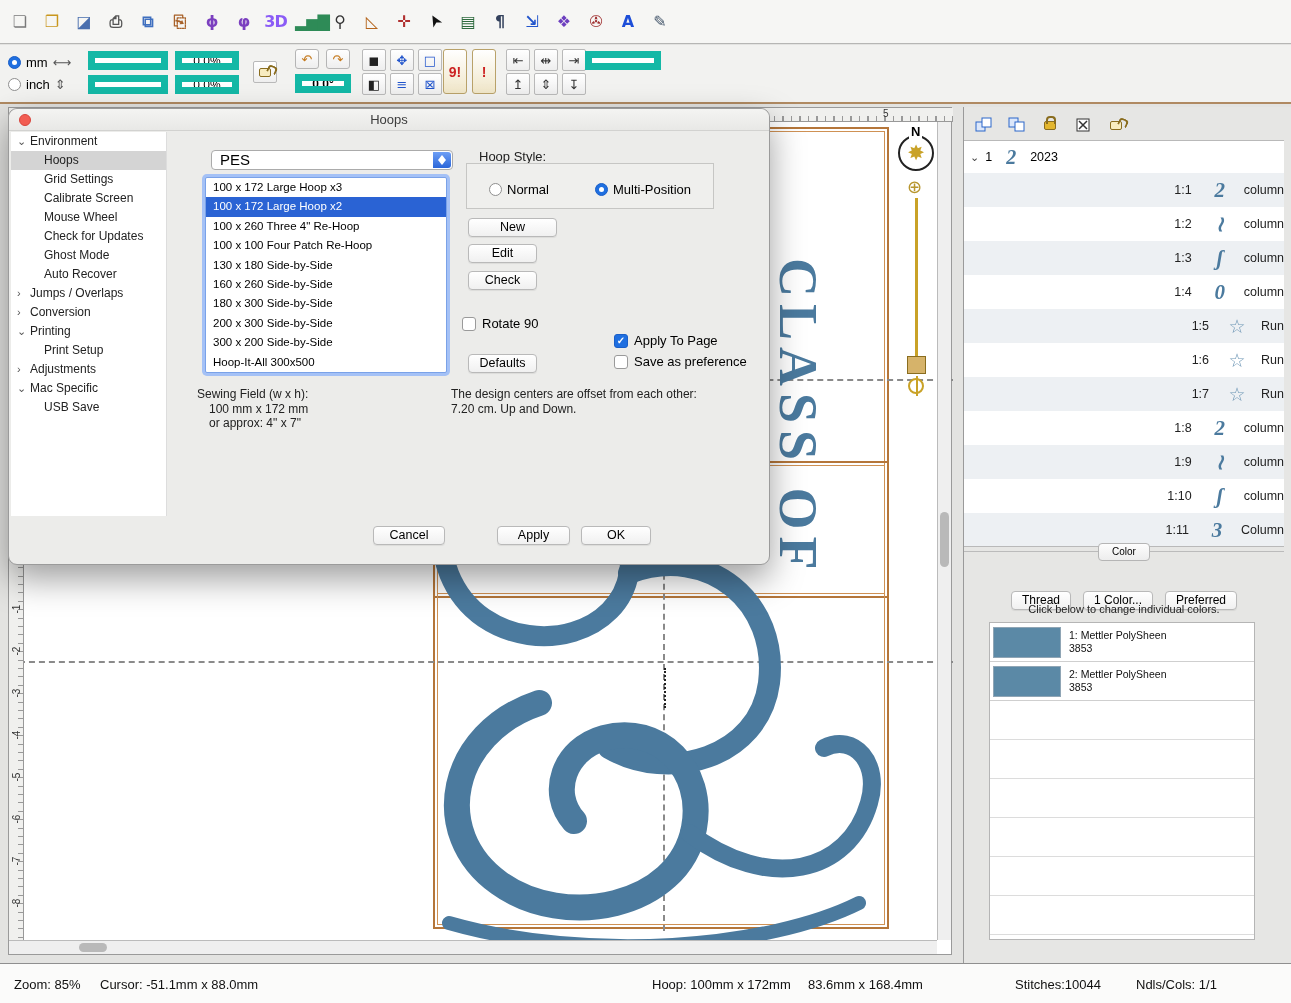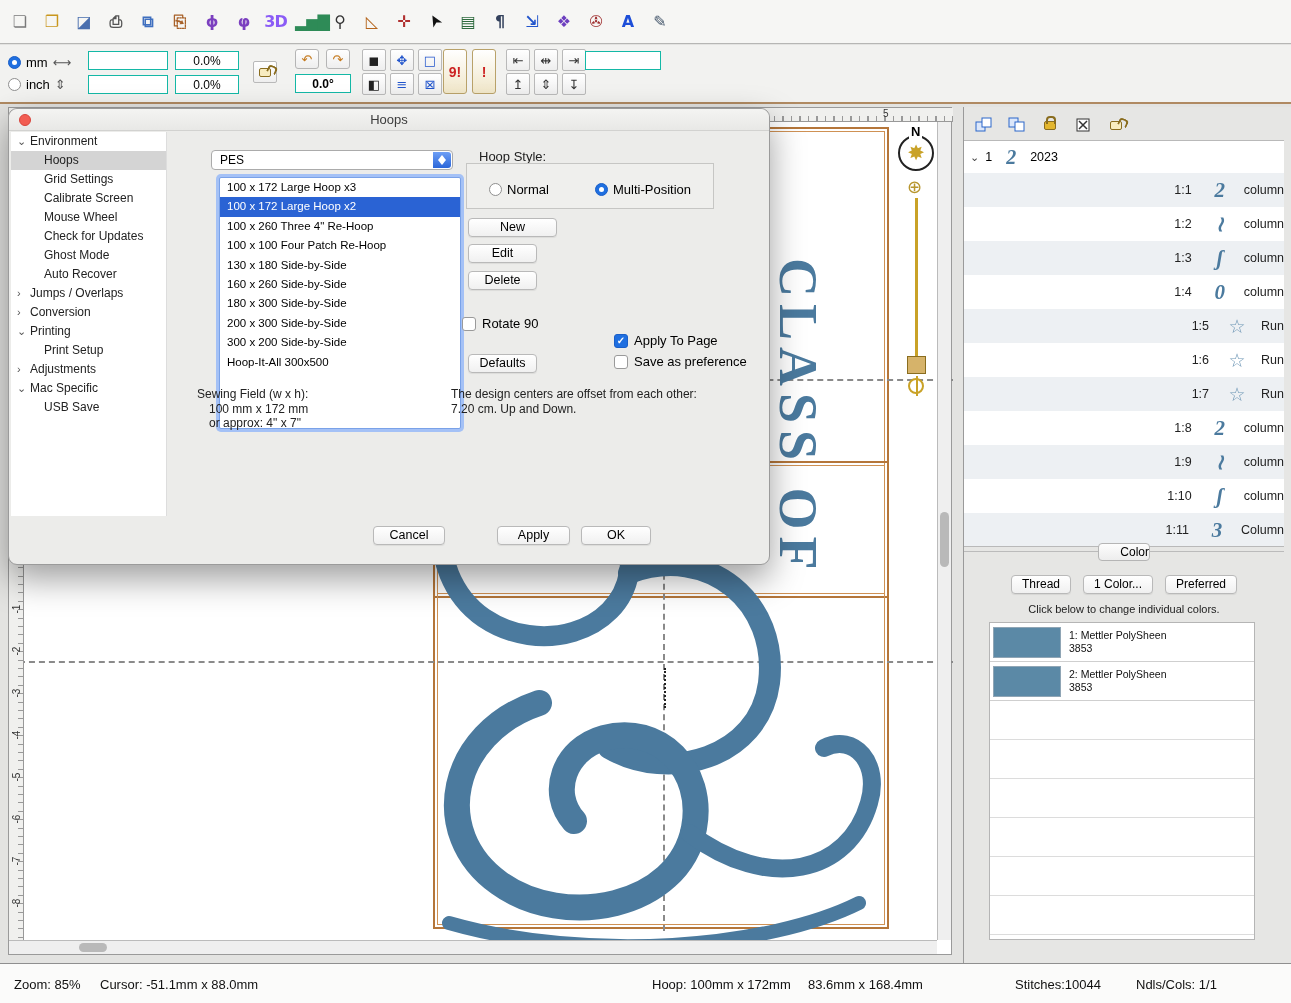--- a/index.html
+++ b/index.html
@@ -11,21 +11,21 @@
   .tb-icon .glyph { pointer-events:none; font-weight:bold; letter-spacing:-1px; }
   .tb-icon.tilt .glyph { display:inline-block; transform:rotate(-120deg); }
 
   
   #toolbar2 { position:absolute; left:0; top:45px; width:1291px; height:59px; background:#f2f2f0; border-bottom:2px solid #b08a62; z-index:10; }
   #toolbar2 .grp { position:absolute; }
   .radio { display:flex; align-items:center; gap:5px; font-size:13px; height:22px; }
   .rb { width:13px; height:13px; border-radius:50%; border:1px solid #8f8f8f; background:#fff; display:inline-flex; }
   .rb.on { background:#1f6fe0; border-color:#1a5fc8; }
   .rb.on::after { content:""; width:5px; height:5px; border-radius:50%; background:#fff; margin:auto; }
-  .tfield { background:#fff; border:1px solid #14b8a6; height:19px; font-size:12px; padding:0 5px; font-family:"Liberation Sans",sans-serif; }
+  .tfield { background:#fff; border:7px solid #14b8a6; height:19px; font-size:12px; padding:0 5px; font-family:"Liberation Sans",sans-serif; }
   .sm-btn { height:20px; min-width:24px; background:linear-gradient(#fff,#eee); border:1px solid #b5b5b5; border-radius:3px; font-size:13px; color:#c57a1e; }
   .grid-btn { width:24px; height:22px; background:linear-gradient(#fff,#eee); border:1px solid #b9b9b9; border-radius:2px; font-size:13px; font-family:"DejaVu Sans",sans-serif; }
   .warn-btn { width:24px; height:45px; background:linear-gradient(#fff,#f0e6c8); border:1px solid #b9a26a; border-radius:3px; font-size:14px; font-weight:bold; }
   .u-glyph { font-size:13px; color:#555; font-family:"DejaVu Sans",sans-serif; }
 
   .mini-lock { position:relative; width:12px; height:9px; background:#e3b62e; border:1px solid #8a6d1f; border-radius:2px; display:inline-block; }
   .mini-lock::before { content:""; position:absolute; left:1px; top:-6px; width:6px; height:6px; border:2px solid #8a6d1f; border-bottom:none; border-radius:4px 4px 0 0; }
   .mini-lock.open { background:#f8ecc0; }
   .mini-lock.open::before { transform:translateX(5px) rotate(25deg); transform-origin:bottom left; }
 
@@ -65,27 +65,27 @@
 
   
   #dialog { position:absolute; left:8px; top:108px; width:762px; height:457px; background:#ececea; border:1px solid #9b9b9b; border-radius:9px; box-shadow:0 14px 34px rgba(0,0,0,.38); z-index:50; font-size:13px; }
   .d-title { position:relative; height:22px; border-bottom:1px solid #d2d2d0; text-align:center; line-height:22px; color:#3c3c3c; font-size:13px; border-radius:9px 9px 0 0; background:linear-gradient(#f4f4f2,#e8e8e6); }
   .d-close { position:absolute; left:10px; top:5px; width:12px; height:12px; border-radius:50%; background:#f25d52; border:1px solid #d8453c; }
   .d-tree { position:absolute; left:2px; top:23px; width:156px; height:384px; background:#fff; overflow:hidden; border-right:1px solid #ddd; }
   .tree-row { height:19px; line-height:19px; font-size:12px; color:#222; padding-left:calc(6px + var(--lvl,0)*14px); white-space:nowrap; cursor:default; }
   .tree-row .arrow { display:inline-block; width:13px; color:#555; font-size:11px; }
   .tree-row.selected { background:#d4d4d4; }
 
-  .combo { position:absolute; left:202px; top:41px; width:242px; height:20px; background:#fff; border:1px solid #ababab; border-radius:4px; font-size:12px; line-height:18px; padding-left:8px; }
+  .combo { position:absolute; left:202px; top:41px; width:242px; height:20px; background:#fff; border:1px solid #ababab; border-radius:4px; font-size:15px; line-height:18px; padding-left:8px; }
   .combo-btn { position:absolute; right:1px; top:1px; bottom:1px; width:18px; border-radius:0 3px 3px 0; background:linear-gradient(#6d9ef5,#2b66d9); }
   .combo-btn::before, .combo-btn::after { content:""; position:absolute; left:5px; border-left:4px solid transparent; border-right:4px solid transparent; }
   .combo-btn::before { top:3px; border-bottom:5px solid #fff; }
   .combo-btn::after { bottom:3px; border-top:5px solid #fff; }
 
-  .hoop-list { position:absolute; left:210px; top:68px; width:242px; height:252px; background:#fff; border:1px solid #7aa2e8; box-shadow:0 0 0 3px rgba(106,158,255,.55); border-radius:2px; overflow:hidden; }
+  .hoop-list { position:absolute; left:196px; top:68px; width:242px; height:196px; background:#fff; border:1px solid #7aa2e8; box-shadow:0 0 0 3px rgba(106,158,255,.55); border-radius:2px; overflow:hidden; }
   .hoop-row { height:19.4px; line-height:19.4px; font-size:11.5px; padding-left:7px; white-space:nowrap; cursor:default; }
   .hoop-row.selected { background:#2a63d4; color:#fff; }
 
   .d-label { position:absolute; font-size:13px; color:#222; }
   .stylebox { position:absolute; left:457px; top:54px; width:248px; height:46px; border:1px solid #c6c6c4; background:#efefed; }
   .stylebox .radio { position:absolute; top:14px; }
 
   .mbtn { background:linear-gradient(#ffffff,#f0f0f0); border:1px solid #b9b9b9; border-radius:4px; font-size:12.5px; height:19px; box-shadow:0 1px 1px rgba(0,0,0,.07); position:absolute; text-align:center; line-height:17px; cursor:default; }
   .cbrow { position:absolute; display:flex; align-items:center; gap:6px; font-size:13px; }
   .cb { width:14px; height:14px; border:1px solid #9a9a9a; border-radius:3px; background:#fff; display:inline-flex; align-items:center; justify-content:center; flex:none; }
@@ -102,22 +102,22 @@
   .seq-group .disc::before { content:"⌄"; font-size:11px; color:#444; }
   .g-thumb { font-family:"Liberation Serif",serif; font-style:italic; font-weight:bold; font-size:20px; color:var(--emb,#4b7a9e); width:26px; text-align:center; }
   .seq-row { height:34px; display:flex; align-items:center; font-size:12.5px;justify-content:flex-end; }
   .seq-items .seq-row:nth-of-type(odd) { background:#edf0f3; }
   .seq-id { width:48px; text-align:right; padding-right:10px; color:#222; }
   .seq-thumb { width:36px; text-align:center; font-family:"Liberation Serif",serif; font-style:italic; font-weight:bold; font-size:21px; color:var(--emb,#4b7a9e); }
   .seq-row.run .seq-thumb { font-style:normal; font-weight:normal; font-family:"DejaVu Sans",sans-serif; font-size:19px; color:#6d96b5; }
   .seq-label { padding-left:6px; color:#222; }
 
   .color-head { position:absolute; left:0; top:444px; width:320px; border-top:1px solid #bbb; }
-  .color-chip { position:absolute; left:134px; top:-9px; width:52px; height:18px; background:linear-gradient(#fdfdfd,#ededed); border:1px solid #b5b5b5; border-radius:4px; font-size:12px; text-align:right; line-height:16px; }
-  .cp-btns { position:absolute; left:0; top:468px; width:320px; display:flex; justify-content:center; gap:12px;align-items:flex-end; }
+  .color-chip { position:absolute; left:134px; top:-9px; width:52px; height:18px; background:linear-gradient(#fdfdfd,#ededed); border:1px solid #b5b5b5; border-radius:4px; font-size:10px; text-align:center; line-height:16px; }
+  .cp-btns { position:absolute; left:0; top:484px; width:320px; display:flex; justify-content:center; gap:12px;align-items:flex-end; }
   .cp-btns .mbtn { position:static; padding:0 10px; font-size:12px; }
   .cp-caption { position:absolute; left:0; top:496px; width:320px; text-align:center; font-size:11px; color:#222; }
   .thread-list { position:absolute; left:25px; top:515px; width:266px; height:318px; background:#fff; border:1px solid #b5b5b5;
     background-image:repeating-linear-gradient(to bottom,transparent 0 38px,#dcdcdc 38px 39px); }
   .thread-row { height:39px; display:flex; align-items:center; border-bottom:1px solid #cfcfcf; background:#fff; }
   .swatch { width:68px; height:31px; margin:0 8px 0 3px; border:1px solid #8fa5b5; }
   .t-lines { font-size:10.5px; line-height:13px; color:#111; }
 
   
   #statusbar { position:absolute; left:0; top:963px; width:1291px; height:40px; background:#fbfbfa; border-top:1px solid #8f8f8f; z-index:10; font-size:13px; color:#111; }
@@ -366,21 +366,21 @@
         <span>Normal</span>
     </div>
     <div class="radio" style="left:128px;">
       <span class="rb on"></span>
         <span>Multi-Position</span>
     </div>
   </div>
 
   <button class="mbtn" style="left:459px;top:109px;width:89px;">New</button>
   <button class="mbtn" style="left:459px;top:135px;width:69px;">Edit</button>
-  <button class="mbtn" style="left:459px;top:162px;width:69px;">Delete</button>
+  <button class="mbtn" style="left:459px;top:162px;width:69px;">Check</button>
 
   <div class="cbrow" style="left:453px;top:207px;">
     <span class="cb"></span>
       <span>Rotate 90</span>
   </div>
   <div class="cbrow" style="left:605px;top:224px;">
     <span class="cb on"></span>
       <span>Apply To Page</span>
   </div>
   <div class="cbrow" style="left:605px;top:245px;">

